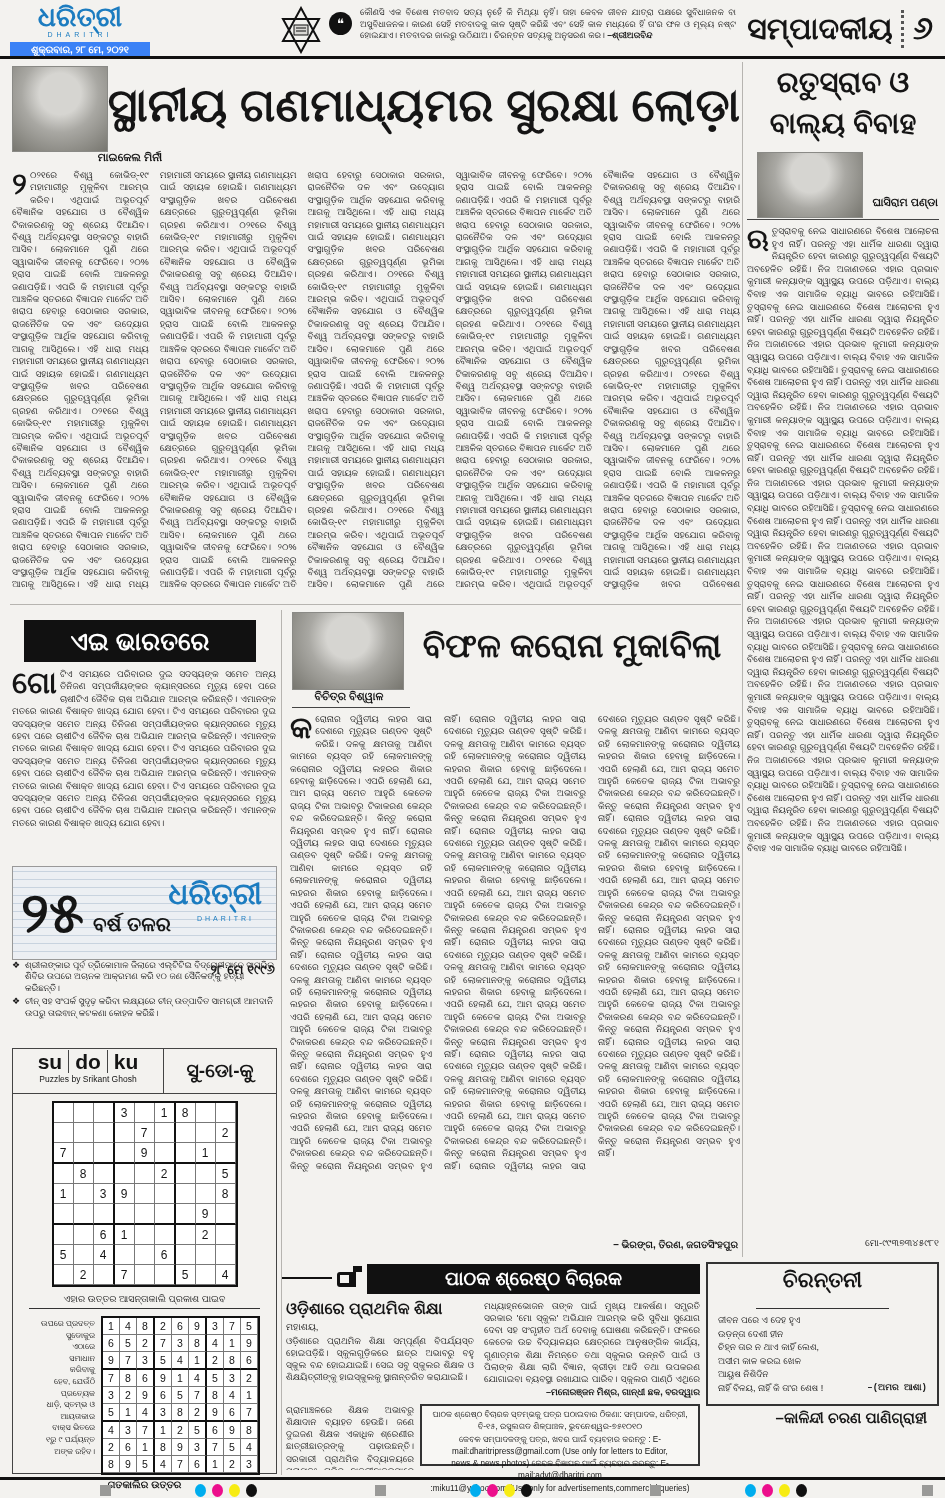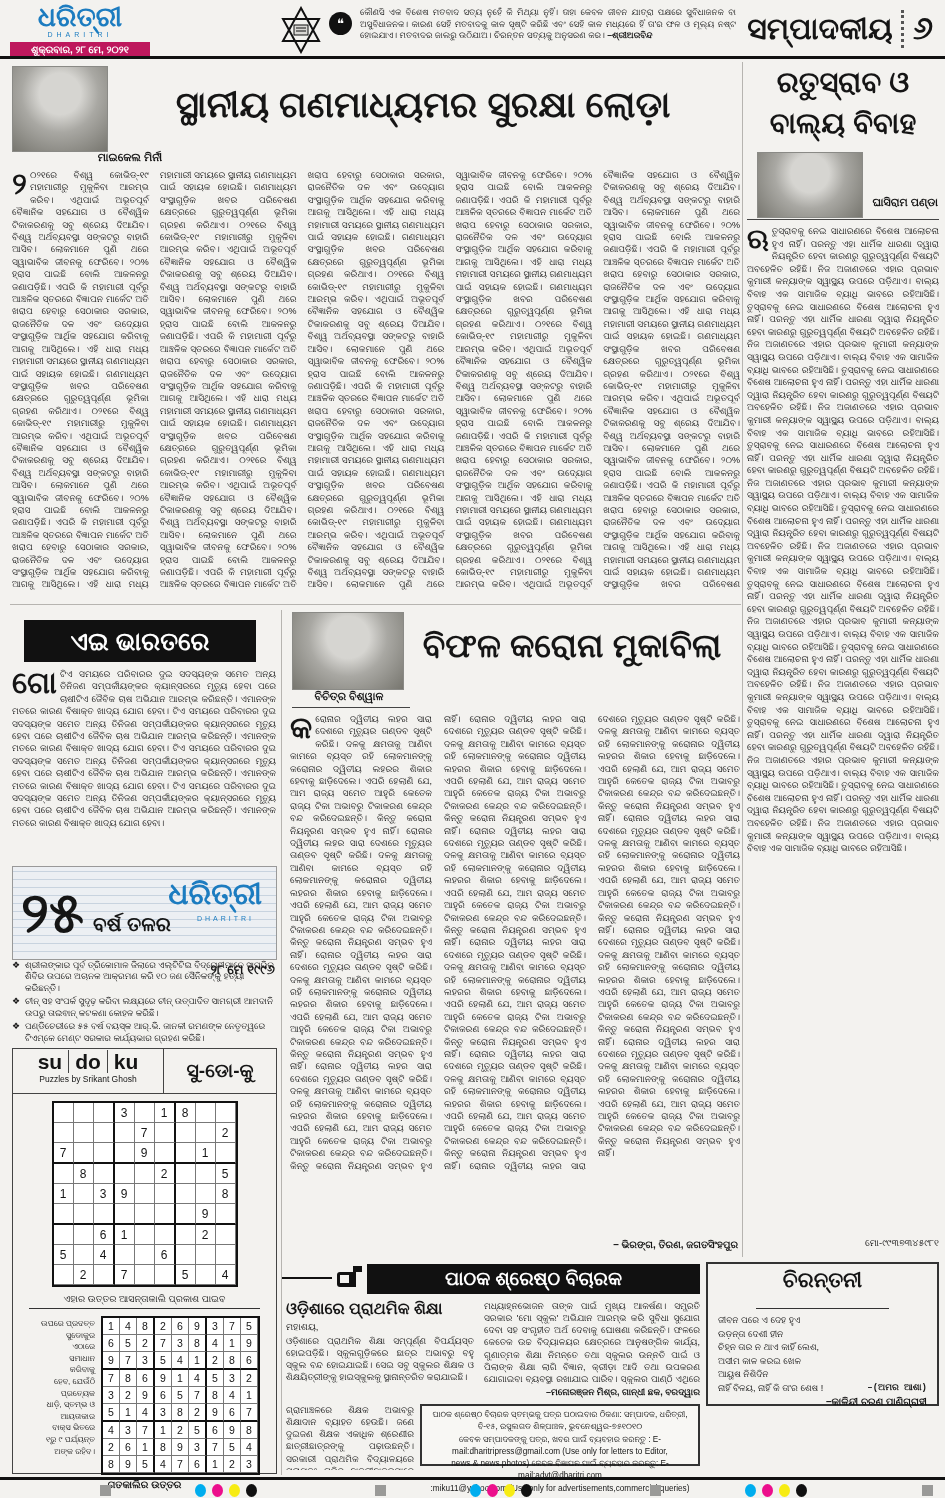--- a/index.html
+++ b/index.html
@@ -5,40 +5,40 @@
   html,body{margin:0;padding:0;background:#ddd;}
   #page{position:relative;width:945px;height:1498px;background:#f3f2ef;color:#151515;
         font-family:"Liberation Sans","DejaVu Sans",sans-serif;overflow:hidden;margin:0 auto;}
   .abs{position:absolute;}
   .just{text-align:justify;}
   .ovh{overflow:hidden;}
   
   .masthead{left:10px;top:3px;width:140px;text-align:center;}
   .logo{color:#1c7cc0;font-size:27px;font-weight:bold;line-height:28px;}
   .logo-sub{color:#1c7cc0;font-size:7px;letter-spacing:4px;line-height:8px;}
-  .datebar{margin-top:3px;background:#be185d;color:#fff;font-size:10px;line-height:15px;height:15px;font-weight:bold;}
+  .datebar{margin-top:3px;background:#3b82f6;color:#fff;font-size:10px;line-height:15px;height:15px;font-weight:bold;}
   .emblem{left:281px;top:6px;width:40px;height:48px;}
   .qmark{left:329px;top:12px;width:23px;height:23px;background:#111;border-radius:50%;color:#fff;
          font-size:13px;line-height:24px;text-align:center;}
   .qmark::before{content:"❝";}
   .quote{left:360px;top:7px;width:376px;height:48px;font-size:8.6px;line-height:1.35;}
   .quote-attr{font-weight:bold;}
   .section-title{left:744px;top:8px;width:152px;font-size:30px;font-weight:bold;text-align:center;line-height:42px;}
   .pgnum-div{left:901px;top:10px;height:38px;border-left:3px dotted #555;}
   .pgnum{left:904px;top:6px;width:38px;font-size:32px;font-weight:bold;text-align:center;line-height:44px;}
   .header-rule{left:0;top:56px;width:945px;height:3px;background:#111;}
   
   .vrule{width:1px;background:#b6b4b0;}
   .hrule{height:1px;background:#b6b4b0;}
   
   .photo{background:radial-gradient(circle at 50% 32%,#d6d5d1 0 28%,#a9a8a3 52%,#77766f 100%);
          border:1px solid #8a8a86;}
   
-  .lead-headline{left:106px;top:60px;width:634px;height:88px;font-size:36px;font-weight:bold;
-                 text-align:center;line-height:90px;white-space:nowrap;}
+  .lead-headline{left:106px;top:60px;width:634px;height:88px;font-size:46px;font-weight:bold;
+                 text-align:right;line-height:90px;white-space:nowrap;}
   .lead-photo{left:12px;top:66px;width:94px;height:84px;}
   .lead-byline{left:18px;top:151px;width:224px;text-align:center;font-size:11px;font-weight:bold;}
   .lead-body{left:12px;top:169px;width:728px;height:433px;font-size:9px;line-height:1.38;
              column-count:5;column-gap:11px;}
   .dc{float:left;font-weight:bold;font-size:30px;line-height:26px;padding:2px 3px 0 0;}
   .dc2{float:left;font-weight:bold;font-size:27px;line-height:24px;padding:2px 3px 0 0;}
   
   .r-headline{left:747px;top:62px;width:192px;height:86px;font-size:29px;font-weight:bold;
               text-align:center;line-height:1.42;}
   .r-photo{left:757px;top:152px;width:104px;height:64px;}
@@ -106,21 +106,21 @@
   .lt-col1b{left:286px;top:1404px;width:128px;height:66px;font-size:9px;line-height:1.35;}
   .contact{left:420px;top:1404px;width:280px;height:62px;border:2px solid #333;background:#f8f7f4;
            font-size:8.2px;line-height:1.5;text-align:center;padding:3px 6px;box-sizing:border-box;}
   
   .ch-box{left:706px;top:1262px;width:233px;height:144px;border:2px solid #333;box-sizing:border-box;padding:4px 10px;}
   .ch-title{width:64%;margin:0 auto 5px;text-align:center;font-size:21px;font-weight:bold;
             border-bottom:1px solid #333;padding-bottom:16px;}
   .ch-line{font-size:9px;line-height:1.5;}
   .ch-lastrow{display:flex;justify-content:space-between;font-size:9px;line-height:1.5;}
   .ch-note{font-weight:bold;font-family:Liberation Mono, monospace;}
-  .ch-author{text-align:right;font-size:10px;font-weight:bold;margin-top:1px;}
+  .ch-author{text-align:right;font-size:15px;font-weight:bold;margin-top:14px;}
   
   .b-rule{left:0;top:1477px;width:945px;height:3px;background:#111;}
   .gsq{top:1485px;width:11px;height:11px;background:#9a9a98;}
   .cmyk{top:1484px;display:flex;gap:6px;}
   .dot{width:11px;height:13px;border-radius:50%;}
 </style>
 </head>
 <body>
 
 <div id="page">
@@ -193,21 +193,20 @@
   <div class="abs y-head">
     <div class="y-num">୨୫</div>
     <div class="y-label">ବର୍ଷ ତଳର</div>
     <div class="y-logo">ଧରିତ୍ରୀ</div>
     <div class="y-logosub">DHARITRI</div>
   </div>
   <div class="abs y-date">୨୮ ମେ ୧୯୯୬</div>
   <div class="abs y-list">
       <div class="y-item">ଶ୍ରୀଲଙ୍କାର ପୂର୍ବ ତ୍ରିକୋମାଳ ଜିଲାରେ ଏଲ୍‌ଟିଟିଇ ବିଦ୍ରୋହୀମାନେ ସାମରିକ ଶିବିର ଉପରେ ଅଚାନକ ଆକ୍ରମଣ କରି ୧୦ ଜଣ ସୈନିକଙ୍କୁ ହତ୍ୟା କରିଛନ୍ତି।</div>
       <div class="y-item">ଚୀନ୍ ସହ ସଂପର୍କ ସୁଦୃଢ଼ କରିବା ଲକ୍ଷ୍ୟରେ ଚୀନ୍ ଉତ୍ପାଦିତ ସାମଗ୍ରୀ ଆମଦାନି ଉପରୁ ତାଇଵାନ୍ କଟକଣା କୋହଳ କରିଛି।</div>
-      <div class="y-item">ପଣ୍ଡିଚେରୀରେ ୫୫ ବର୍ଷ ବୟସ୍କ ଆର୍.ଭି. ଜାନକୀ ରମଣଙ୍କ ନେତୃତ୍ୱରେ ଟିଏମ୍‌କେ ମେଣ୍ଟ ସରକାର କାର୍ଯ୍ୟଭାର ଗ୍ରହଣ କରିଛି।</div>
     </div>
 
   <div class="abs su-box">
     <div class="su-head">
       <div class="su-brand">
         <div class="su-word"><span class="su-part">su</span><span class="su-part">do</span><span class="su-part">ku</span></div>
         <div class="su-credit">Puzzles by Srikant Ghosh</div>
       </div>
       <div class="su-odia">ସୁ-ଡୋ-କୁ</div>
     </div>

